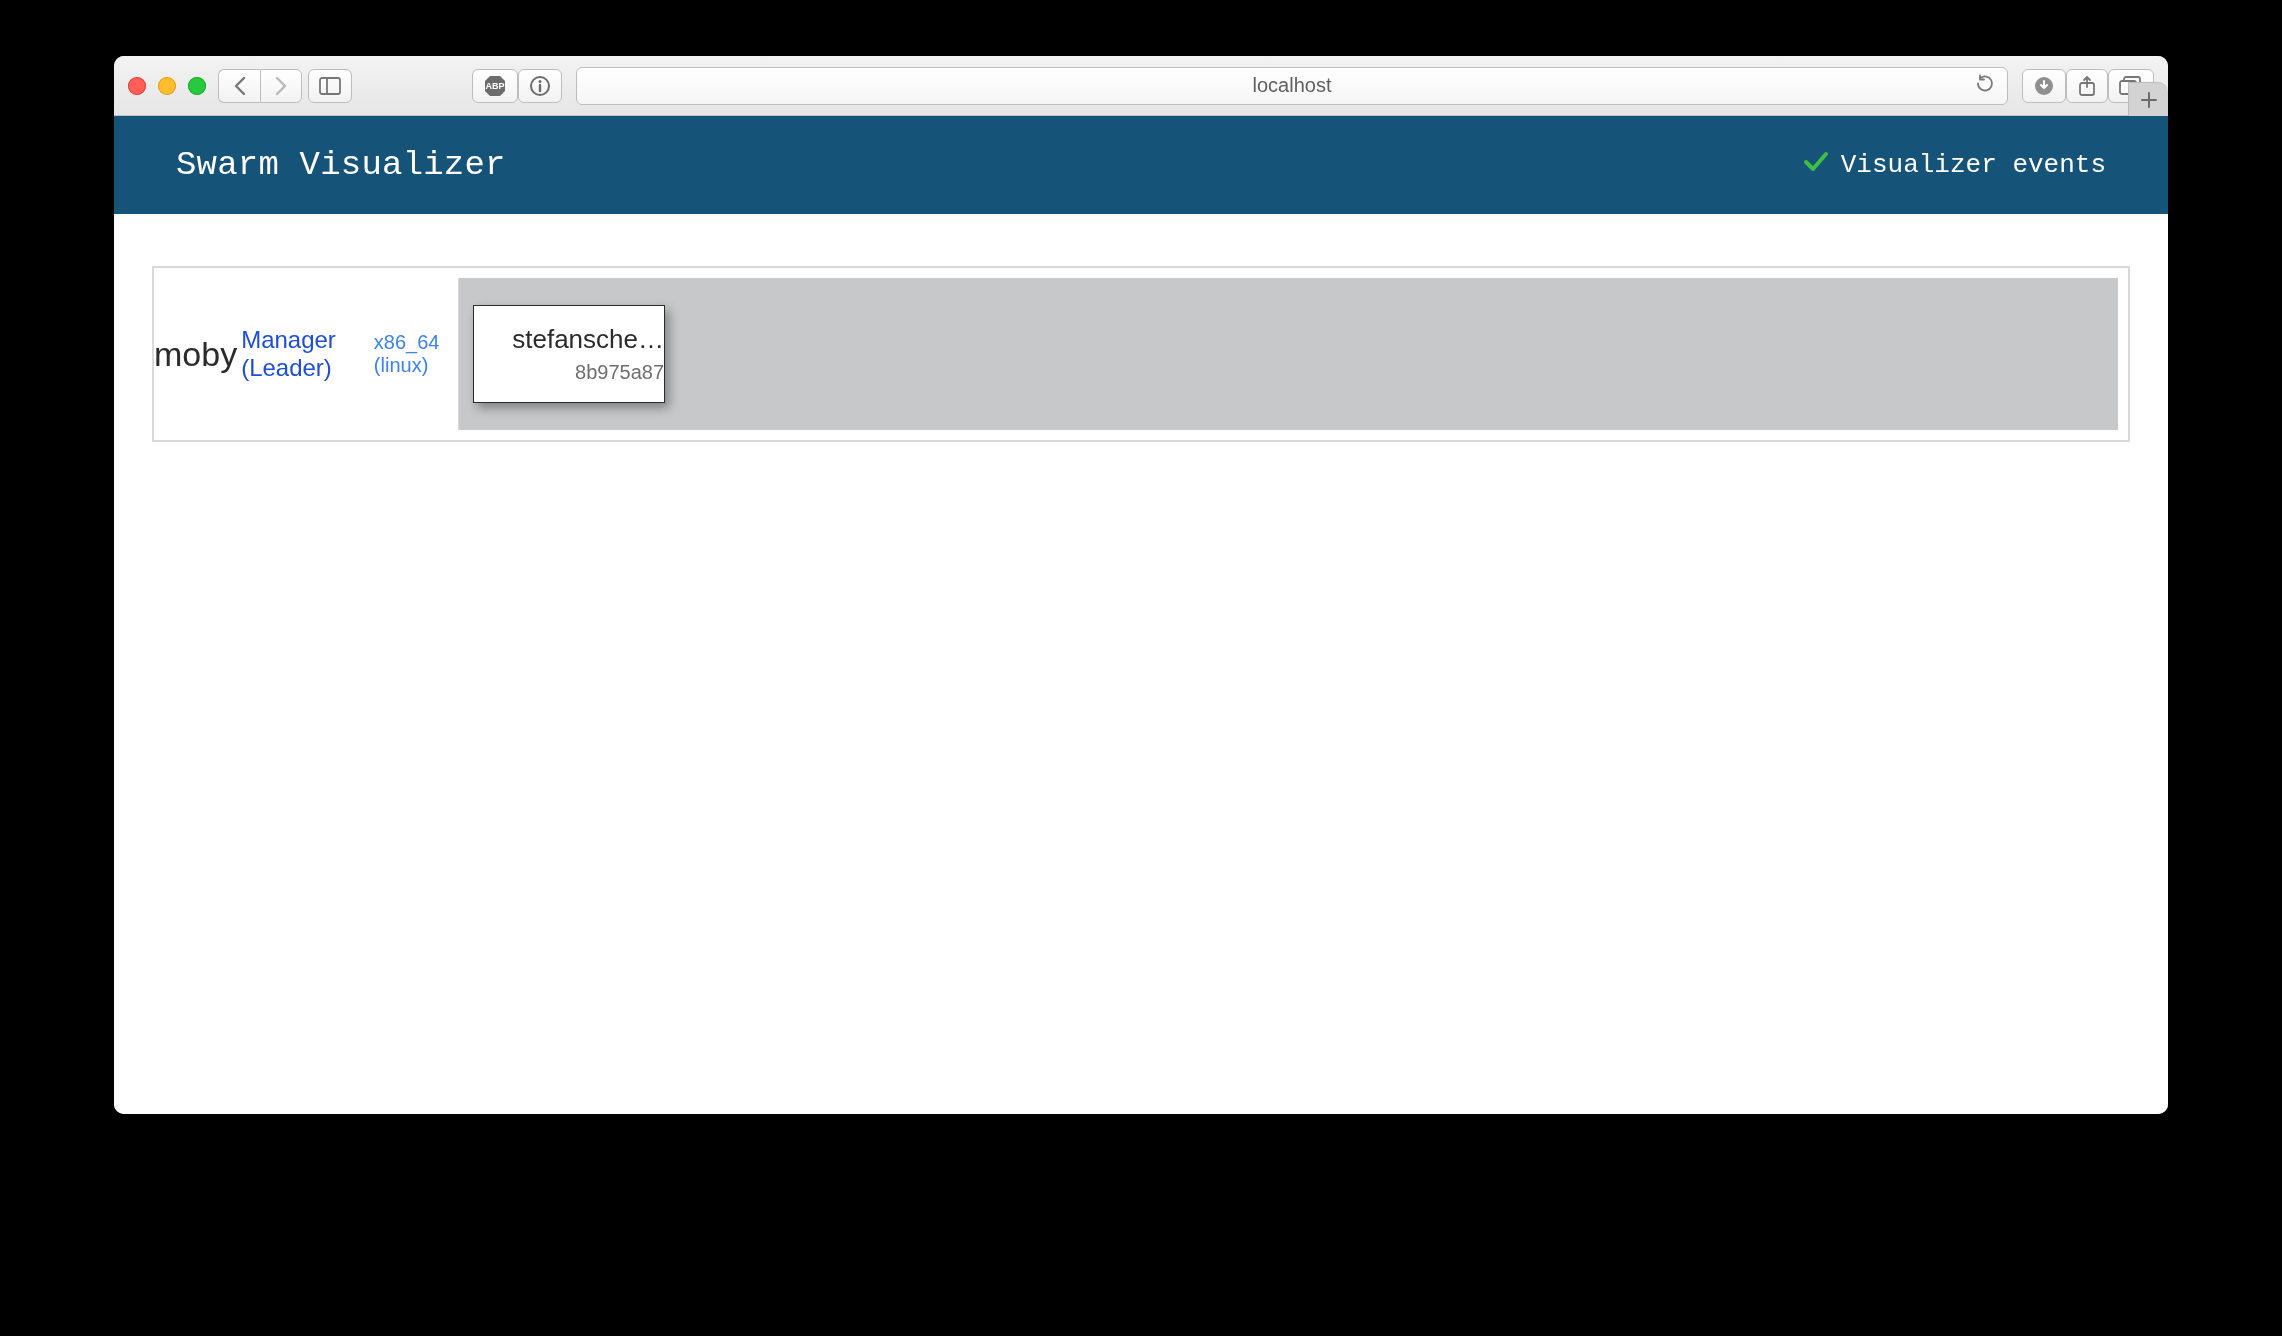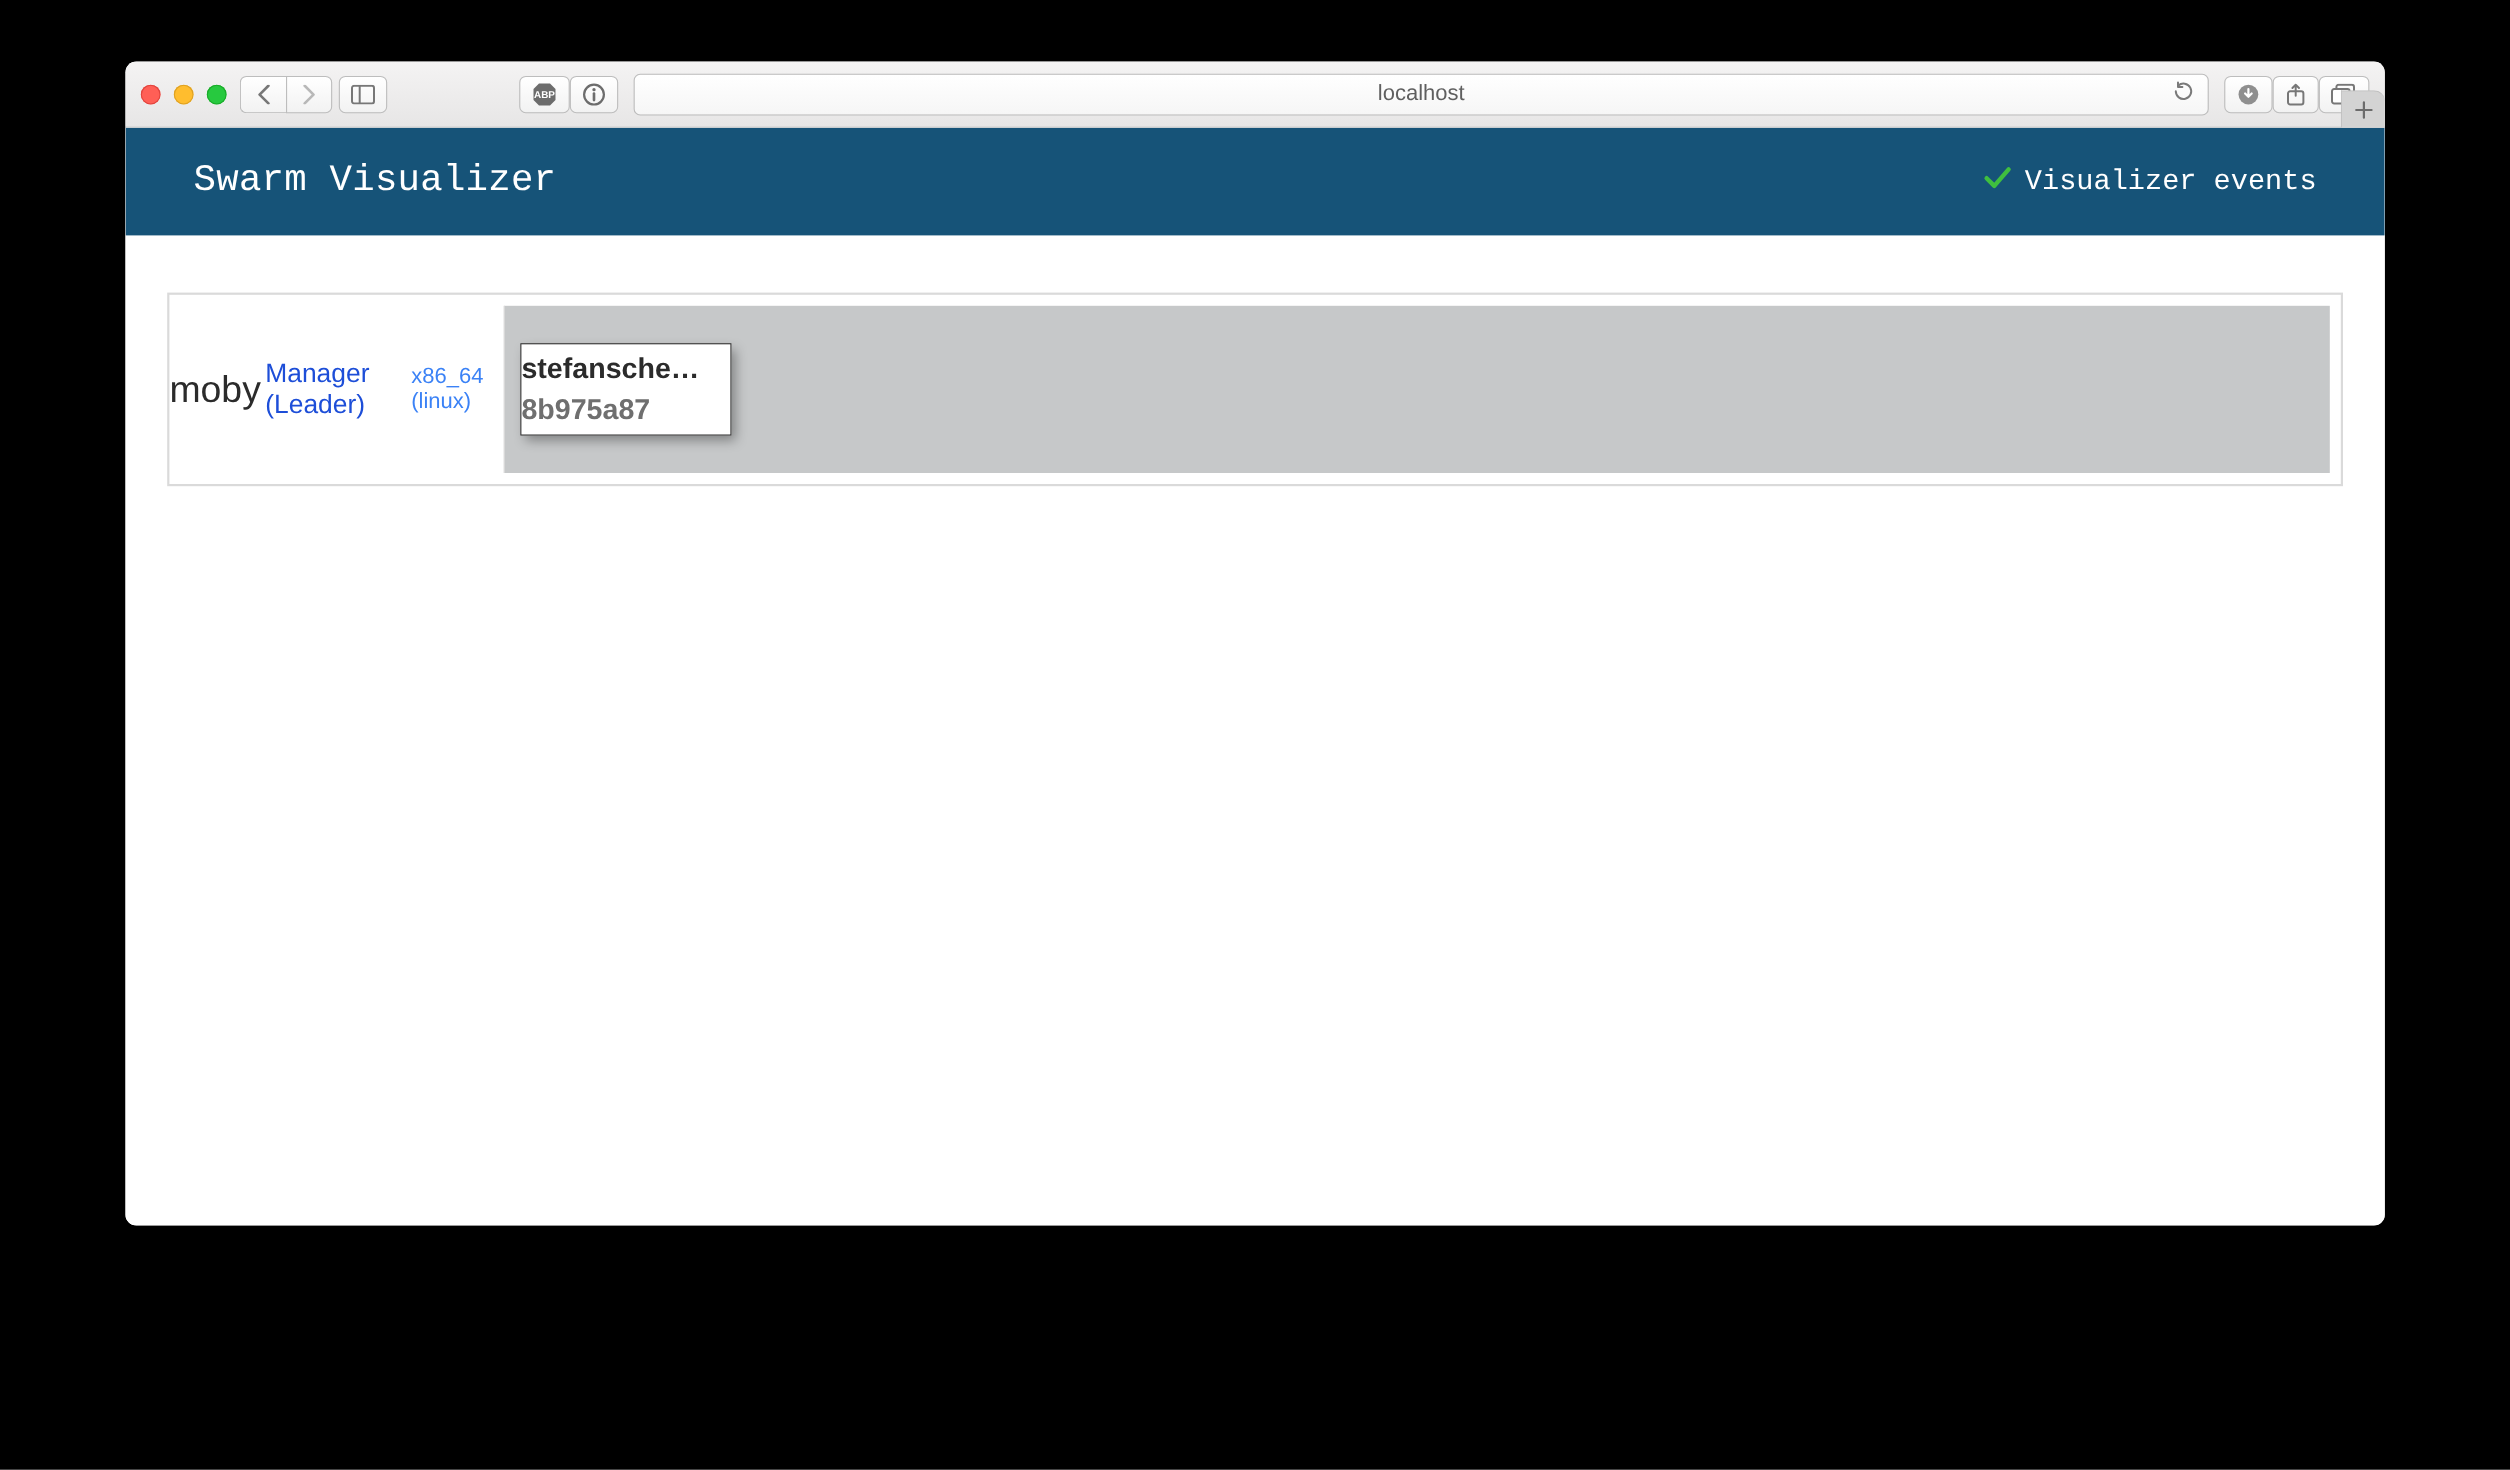--- a/index.html
+++ b/index.html
@@ -144,31 +144,30 @@
     background:#c6c8c9;
     border-left:1px solid #dadada;
     margin:10px 10px 10px 0;
     display:flex;
     align-items:center;
     padding: 14px 14px;
     gap: 16px;
   }
   .svc {
     width: 192px;
-    height: 84px;
+    height: 98px;
     background:#fff;
     border:1px solid #2b2b2b;
     box-shadow: 4px 5px 10px rgba(0,0,0,.35);
     display:flex; flex-direction:column;
-    align-items:flex-start; justify-content:center;
+    align-items:flex-end; justify-content:center;
     gap:6px;
-    font-weight:bold;
   }
   .svc-name { font-size:26px; color:#2b2b2b; }
-  .svc-id   { font-size:26px; color:#6f6f6f; }
+  .svc-id   { font-size:20px; color:#6f6f6f; }
 </style>
 </head>
 <body>
 
 <div class="canvas">
   <div class="safari-window">
 
     <div class="titlebar">
       <div class="traffic">
         <div class="dot red"></div>

